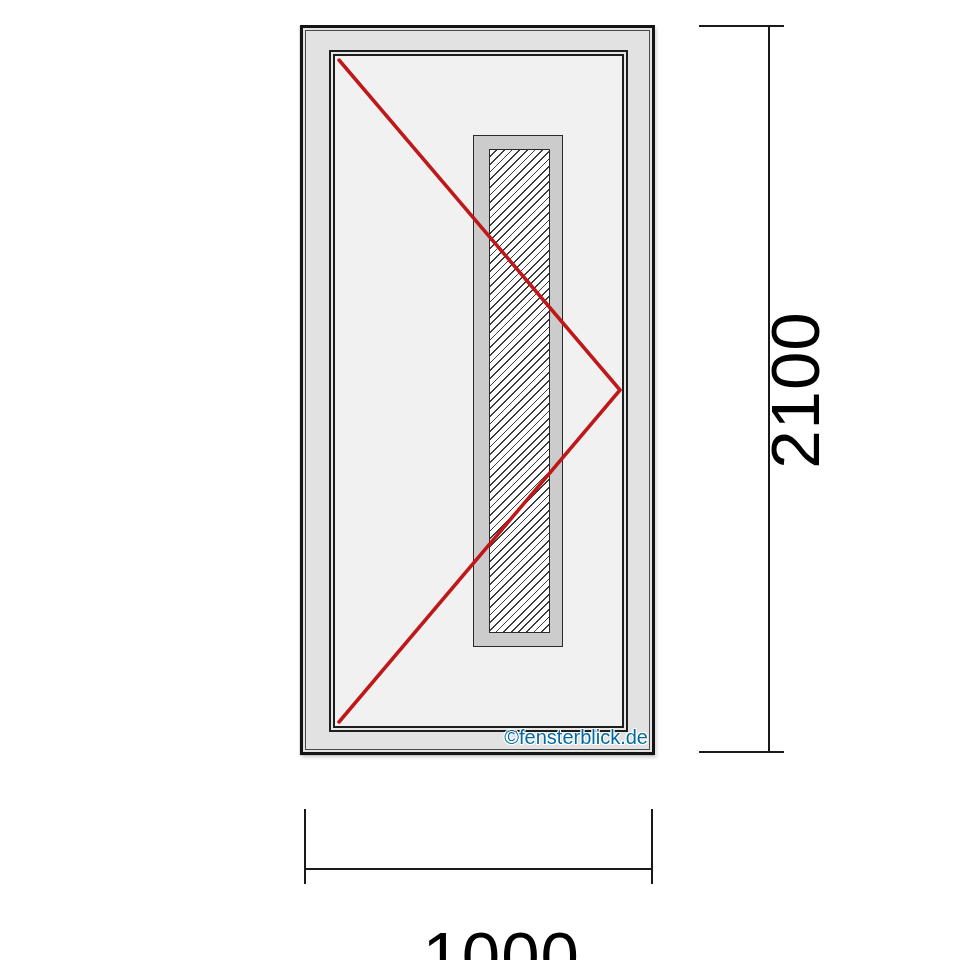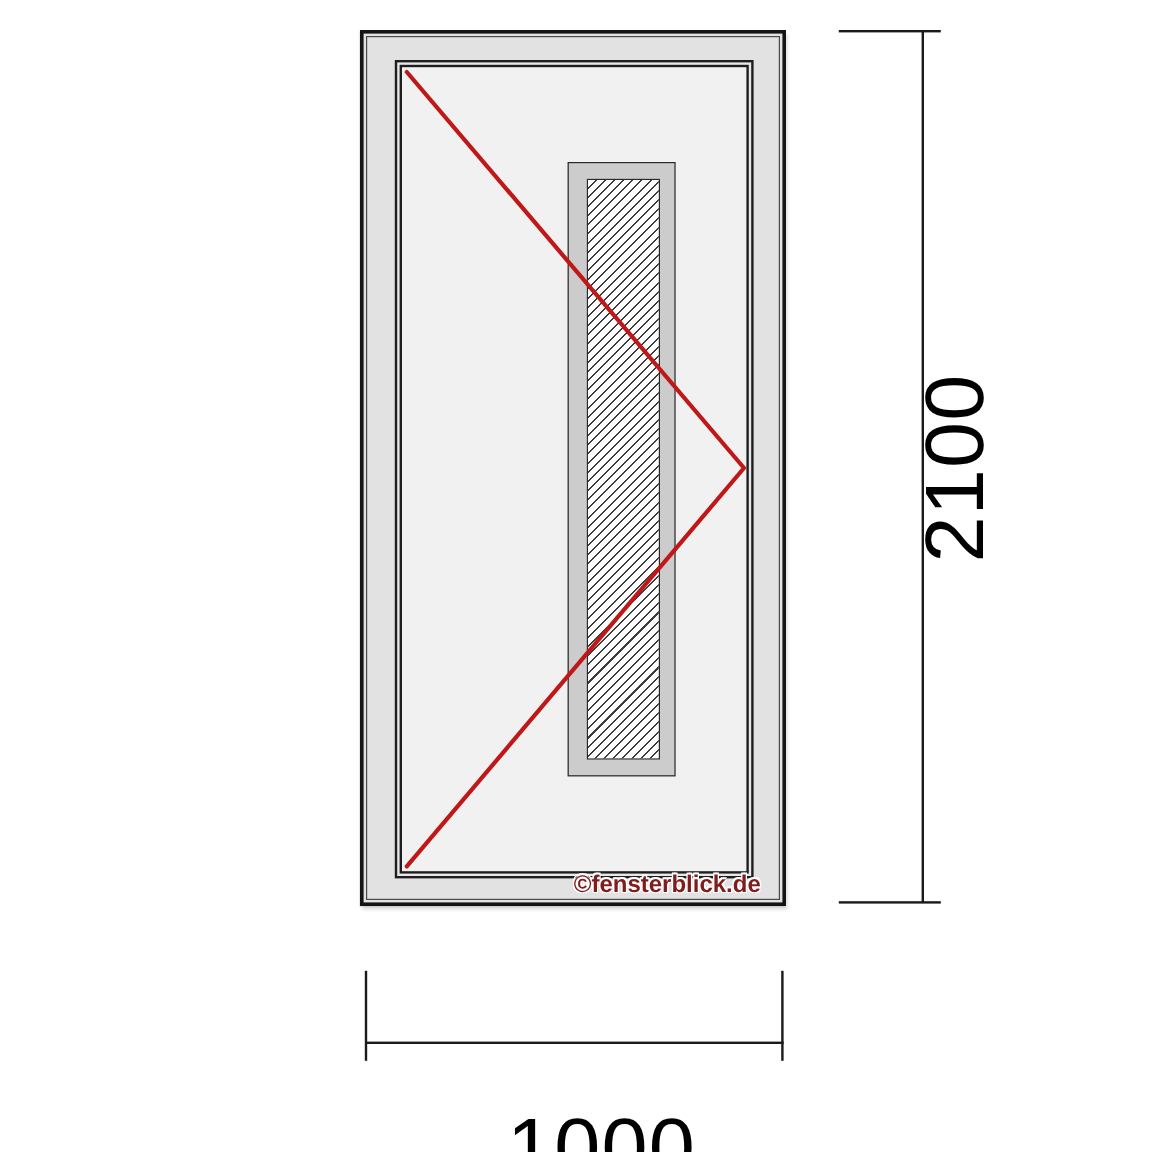--- a/index.html
+++ b/index.html
@@ -108,26 +108,26 @@
   }
   .dim-label-width {
     left: 380px; top: 922px;
     width: 200px;
     text-align: right;
   }
 
   
   .watermark {
     position: absolute;
-    left: 454px; top: 726px;
+    left: 468px; top: 726px;
     width: 180px;
     text-align: right;
     font-size: 20px;
-    font-weight: 700;
-    color: #7f1d1d;
+    font-weight: 400;
+    color: #0369a1;
     letter-spacing: 0px;
     text-shadow:
       -1px -1px 0 #ffffff, 1px -1px 0 #ffffff,
       -1px  1px 0 #ffffff, 1px  1px 0 #ffffff;
     white-space: nowrap;
   }
 </style>
 </head>
 <body>
 

